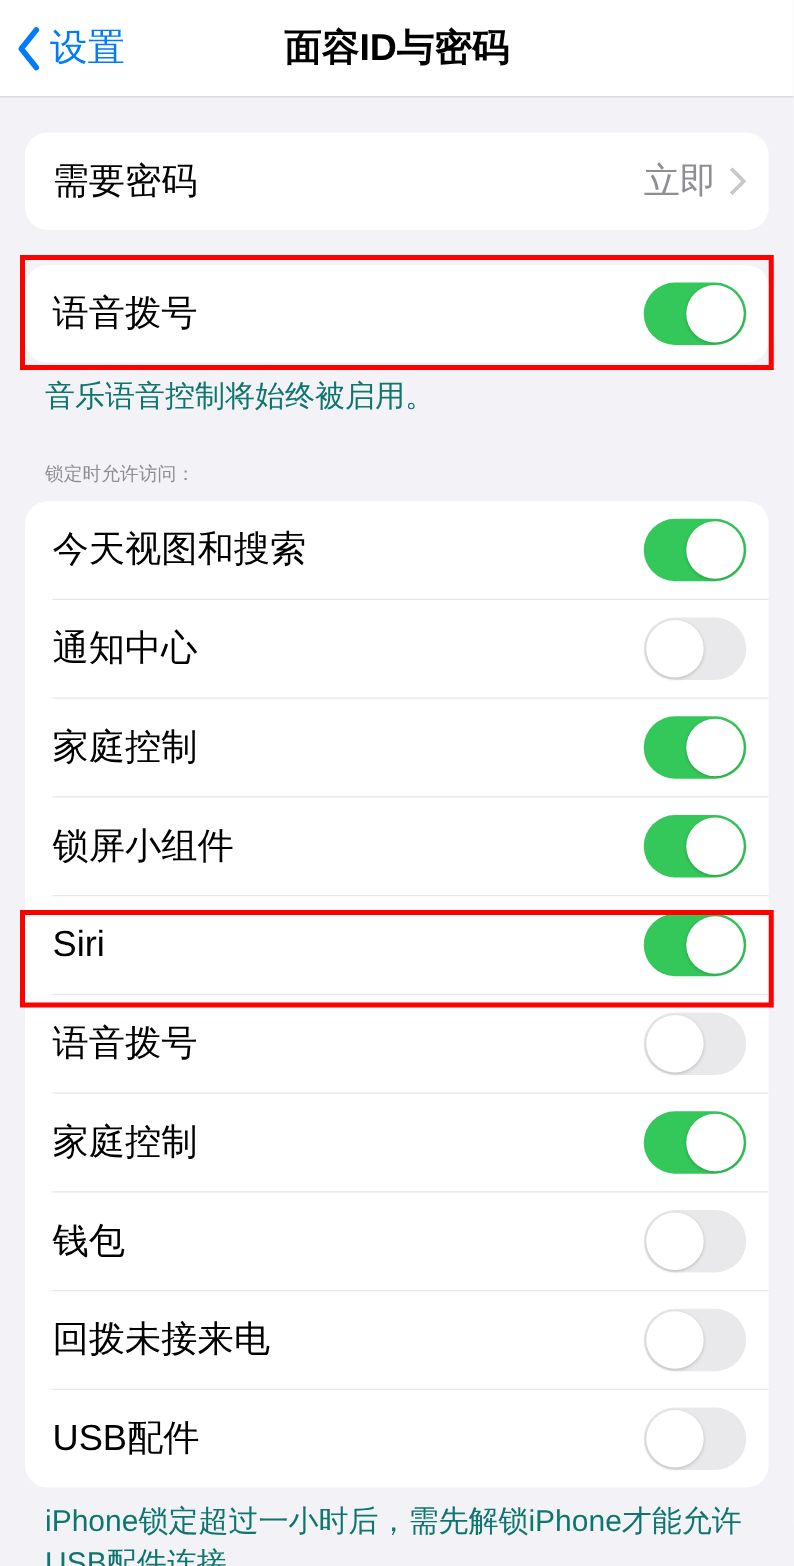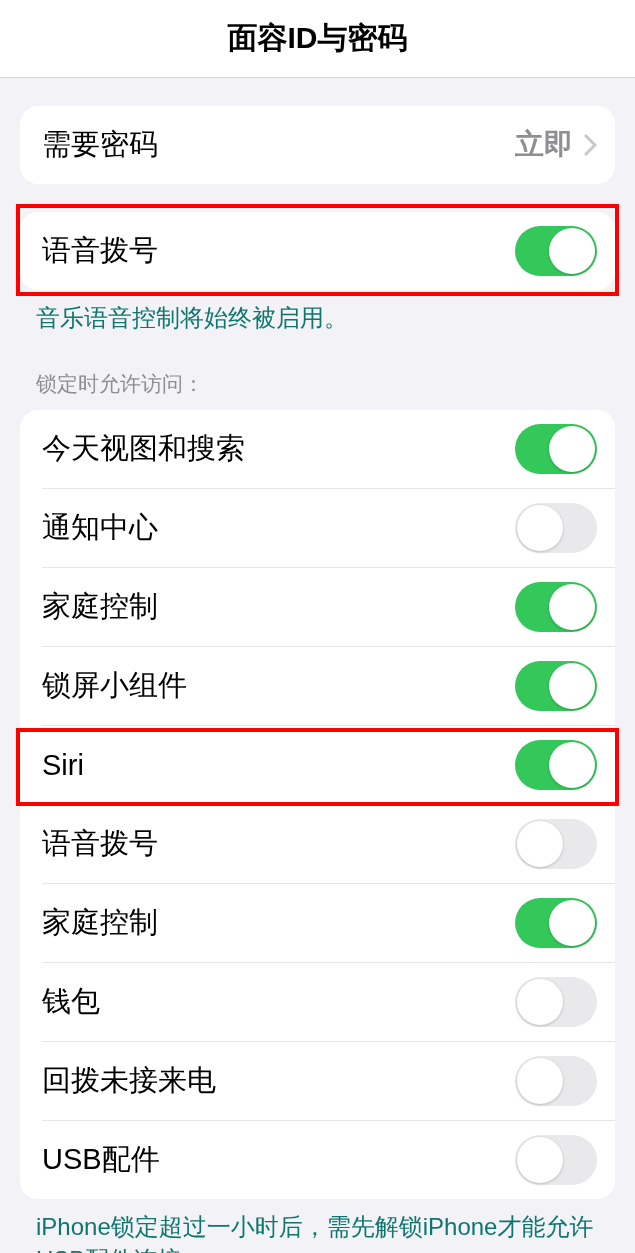--- a/index.html
+++ b/index.html
@@ -54,31 +54,31 @@
       padding: 0 18px 0 22px;
       position: relative;
     }
     .row-sep { border-top: 1px solid #e5e5ea; margin-left: 22px; }
     .row-label { font-size: 29px; }
     .row-value-wrap {
       display: flex;
       align-items: center;
       gap: 10px;
     }
-    .row-value { font-size: 29px; color: #8e8e93; font-weight: bold; }
+    .row-value { font-size: 29px; color: #8e8e93; }
     .chevron { width: 14px; height: 24px; }
     .chevron path { stroke: #c7c7cc; stroke-width: 3; fill: none; }
     .footer-text {
       font-size: 24px;
       color: #0f766e;
       margin: 12px 36px 0 36px;
       line-height: 1.35;
     }
     .section-header {
-      font-size: 21px;
+      font-size: 15px;
       color: #8e8e93;
       margin: 36px 36px 0 36px;
     }
     .group.after-header { margin-top: 12px; text-align: right; }
     .toggle {
       width: 82px;
       height: 50px;
       border-radius: 25px;
       position: relative;
       cursor: pointer;
@@ -101,20 +101,26 @@
       position: absolute;
       border: 4px solid #ff0000;
       pointer-events: none;
       z-index: 100;
     }
   </style>
 </head>
 <body>
 
 <div class="navbar">
+  <div class="back-button">
+    <svg class="back-chevron" viewBox="0 0 22 36">
+      <path d="M17 3 L5 18 L17 33" stroke="#007aff" stroke-width="4.5" fill="none" stroke-linecap="round" stroke-linejoin="round"></path>
+    </svg>
+    <span>设置</span>
+  </div>
   <div class="navbar-title">面容ID与密码</div>
 </div>
 
 <div class="content">
 
   <div class="group">
     <div class="row">
       <span class="row-label">需要密码</span>
       <div class="row-value-wrap">
         <span class="row-value">立即</span>

